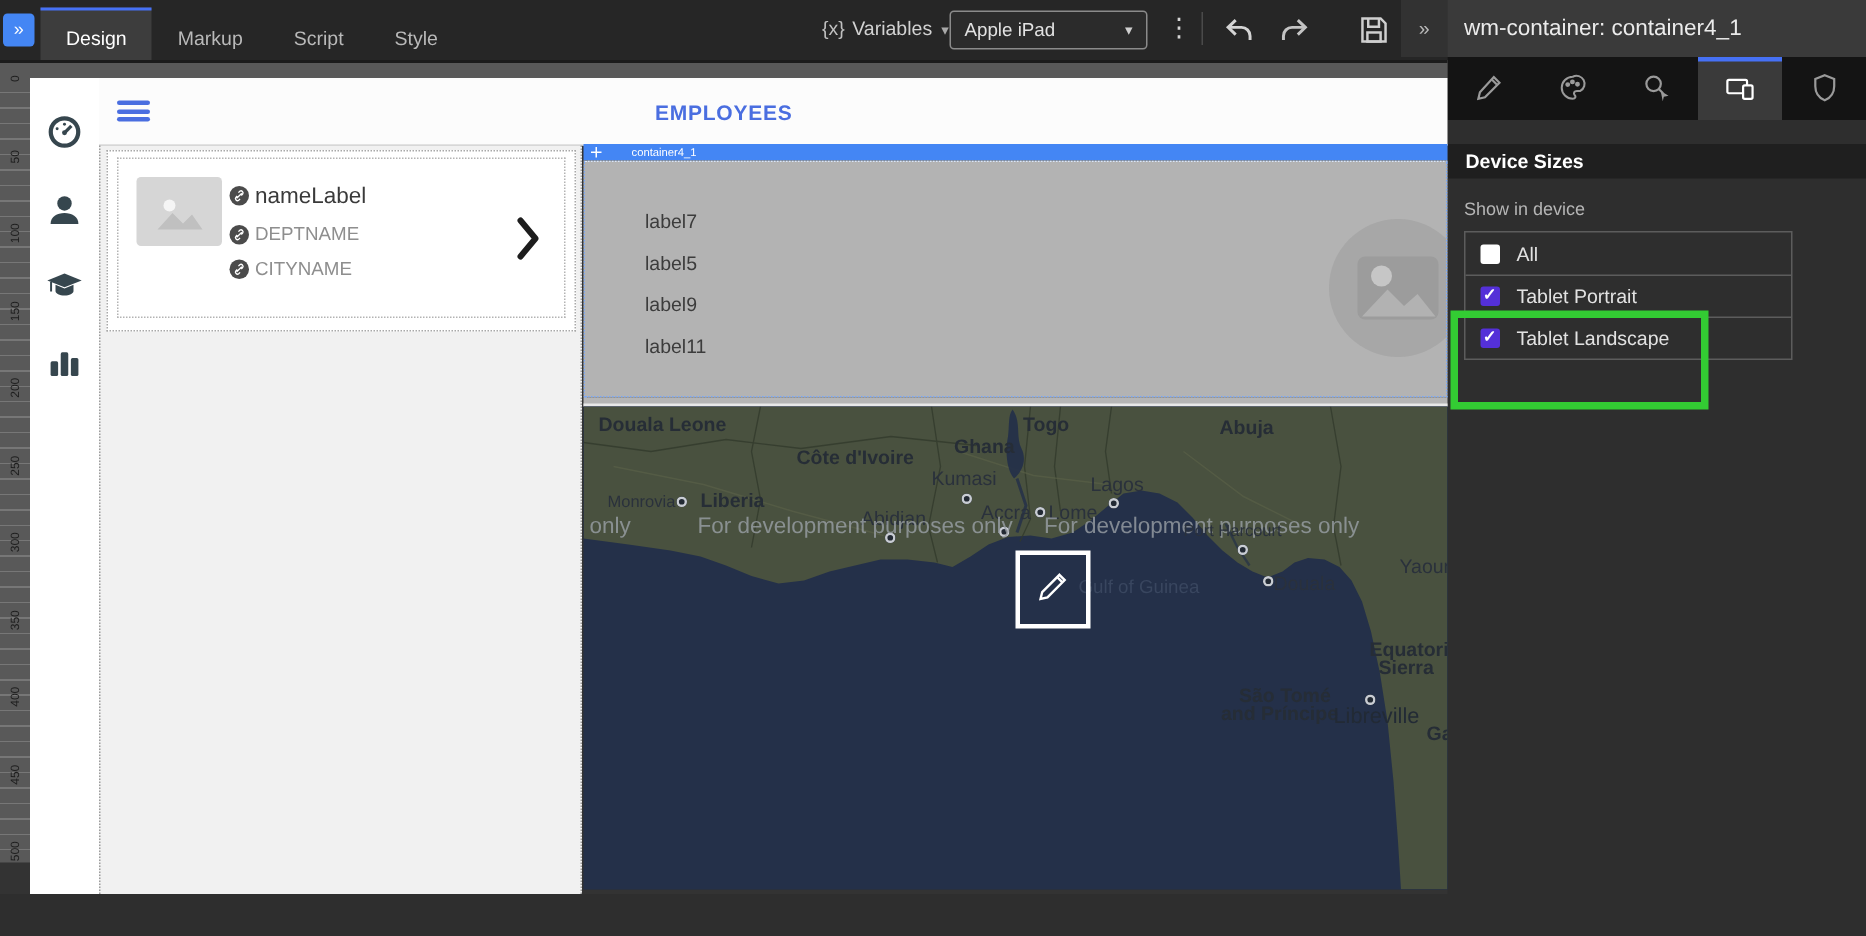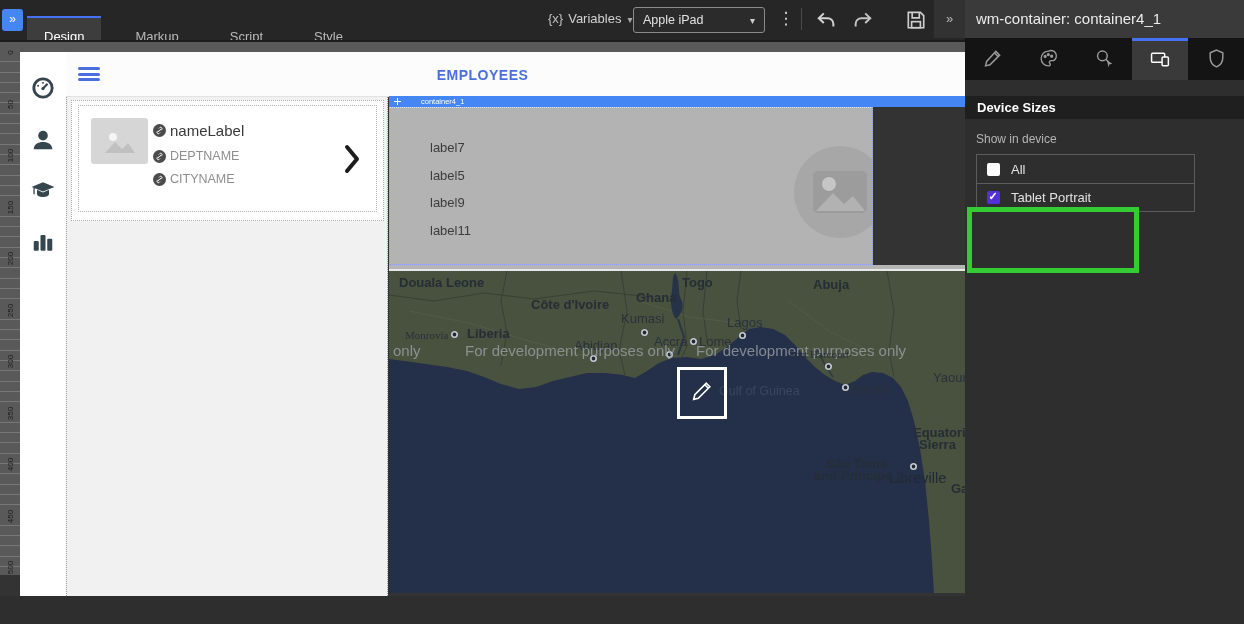--- a/index.html
+++ b/index.html
@@ -6,21 +6,21 @@
   html,body { width:1244px; height:624px; }
   body {
     position:relative; overflow:hidden;
     background:#2e2e2e;
     font-family:"Liberation Sans", sans-serif;
     -webkit-font-smoothing:antialiased;
   }
   
   .toolbar { position:absolute; left:0; top:0; width:965px; height:40px; background:#262626; }
   .expand-btn { position:absolute; left:2px; top:9px; width:21px; height:22px; background:#4486f4; border-radius:3px; color:#fff; font-size:12px; line-height:21px; text-align:center; cursor:pointer; }
-  .tb-tabs { position:absolute; left:27px; top:16px; height:38px; display:flex;gap:17px; }
+  .tb-tabs { position:absolute; left:27px; top:5px; height:38px; display:flex; }
   .tb-tab { height:38px; padding:0 17px; line-height:38px; font-size:13px; color:#b9b9b9; border-top:2px solid transparent; }
   .tb-tab.active { background:#3d3d3d; color:#fff; border-top:2px solid #4671f5; }
   .variables { position:absolute; left:548px; top:0; height:38px; line-height:38px; font-size:13px; color:#d2d2d2; }
   .variables .vx { color:#c0c0c0; margin-right:5px; }
   .variables .caret { color:#a8a8a8; font-size:10px; margin-left:6px; }
   .dev-select { position:absolute; left:633px; top:7px; width:132px; height:26px; border:1px solid #8b8b8b; border-radius:3px; background:#2b2b2b; color:#e2e2e2; font-size:12.5px; line-height:24px; padding:0 9px; }
   .dev-select .caret { float:right; font-size:10px; color:#cfcfcf; margin-top:1px; }
   .kebab { position:absolute; left:776px; top:6px; width:20px; height:26px; color:#d6d6d6; font-size:17px; line-height:26px; text-align:center; letter-spacing:0; }
   .tb-divider { position:absolute; left:801px; top:8px; width:1px; height:22px; background:#4a4a4a; }
   .tb-icon { position:absolute; top:9px; width:22px; height:22px; }
@@ -72,32 +72,32 @@
   .bind-ic svg { width:9px; height:9px; }
   .name-txt { font-size:15px; color:#3a3a3a; }
   .sub-txt { font-size:12.5px; color:#8e8e8e; }
   .chev { position:absolute; right:16px; top:38px; width:16px; height:30px; }
 
   
   .sel-bar { position:absolute; left:389px; top:56px; width:576px; height:11px; background:#4486f4; color:#fff; font-size:7.5px; line-height:11px; padding-left:32px; overflow:hidden; }
   .move-ic { position:absolute; left:5px; top:2px; width:7px; height:7px; }
   .move-ic::before { content:""; position:absolute; left:3px; top:0; width:1.4px; height:7px; background:#fff; }
   .move-ic::after { content:""; position:absolute; left:0; top:3px; width:7px; height:1.4px; background:#fff; }
-  .wm-container { position:absolute; left:389px; top:67px; width:484px; height:158px; background:#b3b3b3; border:1px dotted #79a7f7; border-top:1px dotted #d8e6fd; overflow:hidden; }
+  .wm-container { position:absolute; left:389px; top:67px; width:576px; height:158px; background:#b3b3b3; border:1px dotted #79a7f7; border-top:1px dotted #d8e6fd; overflow:hidden; }
   .wm-container .c-label { position:absolute; left:40px; font-size:13px; color:#3c3c3c; cursor:pointer; }
   .big-circle { position:absolute; right:-14px; top:38px; width:92px; height:92px; border-radius:50%; background:#a7a7a7; display:flex; align-items:center; justify-content:center; }
   .big-circle svg { width:58px; height:46px; }
   .sep-strip { position:absolute; left:389px; top:225px; width:576px; height:6px; background:#b5b5b5; border-bottom:2px solid #e8e8e8; }
 
   .map { position:absolute; left:389px; top:231px; width:576px; height:322px; background:#243049; overflow:hidden; }
   .map svg.geo { position:absolute; left:0; top:0; width:576px; height:322px; }
   .ml { position:absolute; white-space:nowrap; }
   .ml-country { font-size:13px; font-weight:bold; color:#262d36; }
   .ml-city { font-size:13px; color:#2a313c; }
-  .ml-city-sm { font-size:11px; color:#2a313c;font-family:Liberation Serif, serif; }
+  .ml-city-sm { font-size:11px; color:#2a313c; }
   .ml-city-lg { font-size:14.5px; color:#222a35; }
   .ml-water { font-size:12.5px; color:#39465f; }
   .ml-watermark { font-size:15px; color:#9aa0a6; opacity:.8; }
   .ml-marker { width:7px; height:7px; border-radius:50%; background:#232a34; box-shadow:inset 0 0 0 1.6px #c9cdd3, inset 0 0 0 3px #232a34; }
   .pencil-box { position:absolute; left:288px; top:96px; width:50px; height:52px; border:3px solid #fff; display:flex; align-items:center; justify-content:center; cursor:pointer; }
   .pencil-box svg { width:24px; height:24px; }
 </style>
 </head>
 <body>
 
@@ -179,20 +179,24 @@
   <div class="ds-header">Device Sizes</div>
   <div class="show-label">Show in device</div>
   <div class="dev-table">
       <div class="dev-row">
         <span class="cb"></span>
         <span class="lbl">All</span>
       </div>
       <div class="dev-row">
         <span class="cb checked"></span>
         <span class="lbl">Tablet Portrait</span>
+      </div>
+      <div class="dev-row">
+        <span class="cb checked"></span>
+        <span class="lbl">Tablet Landscape</span>
       </div>
     </div>
   <div class="green-box"></div>
 </div>
 
 <div class="canvas">
   <div class="hstrip"></div>
   <div class="vruler">
       <span style="top: -4px;">0</span>
       <span style="top: 47.5px;">50</span>

